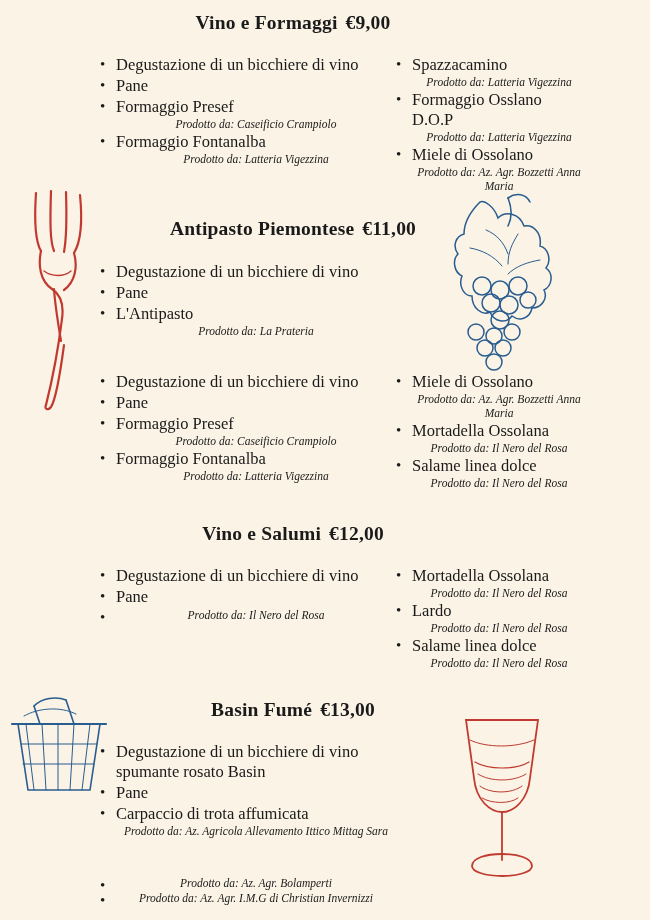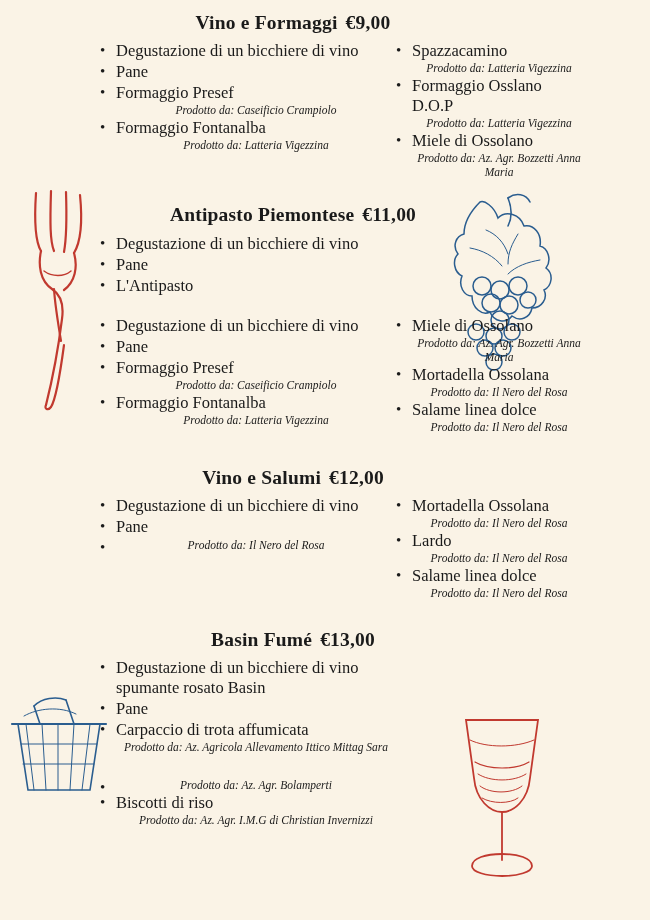--- a/index.html
+++ b/index.html
@@ -50,21 +50,21 @@
     line-height: 1.35;
   }
   .sec-title .price {
     margin-left: 8px;
   }
   .cols {
     display: flex;
     padding-left: 100px;
     padding-right: 0;
     box-sizing: border-box;
-    margin-top: 5px;
+    margin-top: 19px;
   }
   .cols.single {
     padding-left: 100px;
   }
   .col {
     flex: 1 1 0;
     min-width: 0;
   }
   .col.left  { flex: 0 0 296px; }
   .col.right { flex: 1 1 auto; }
@@ -237,20 +237,21 @@
         <div class="col left">
           <ul class="items">
             <li>
               <span class="it-name">Degustazione di un bicchiere di vino</span>
             </li>
             <li>
               <span class="it-name">Pane</span>
             </li>
             <li>
               <span class="it-name">L'Antipasto</span>
+              <span class="it-sub">Prodotto da: La Prateria</span>
             </li>
           </ul>
         </div>
       </div>
     </div>
 
     <div class="spacer-10"></div>
 
     <div class="section">
       <div class="cols">
@@ -357,21 +358,20 @@
     <div class="spacer-14"></div>
 
     <div class="section">
       <div class="cols single">
         <div class="col left">
           <ul class="items">
             <li>
               <span class="it-sub">Prodotto da: Az. Agr. Bolamperti</span>
             </li>
             <li>
-              <span class="it-name">Biscotti di riso</span>
               <span class="it-sub">Prodotto da: Az. Agr. I.M.G di Christian Invernizzi</span>
             </li>
           </ul>
         </div>
       </div>
     </div>
 
   </div>
 </div>
 

